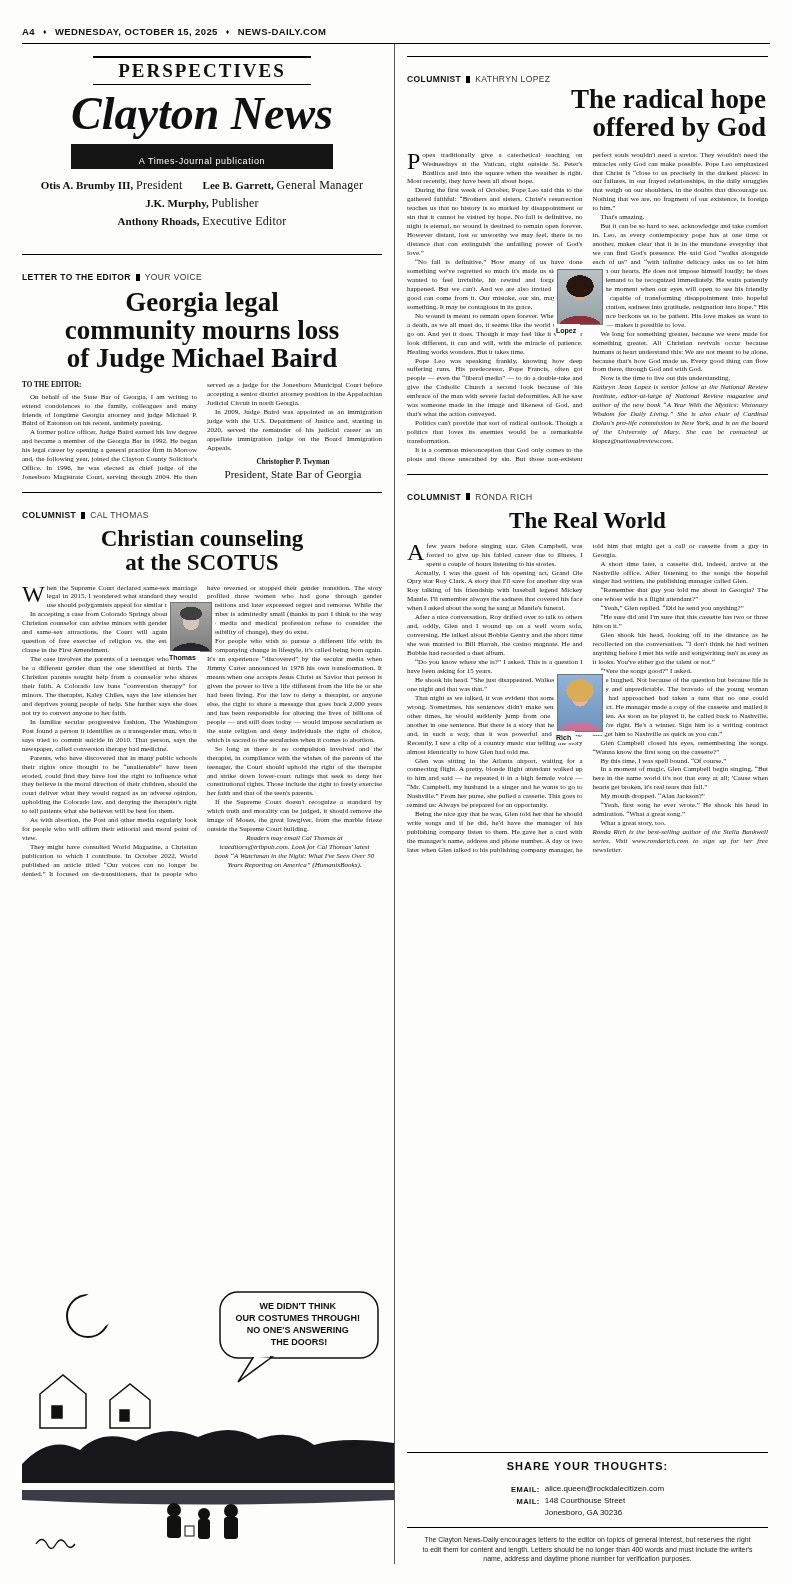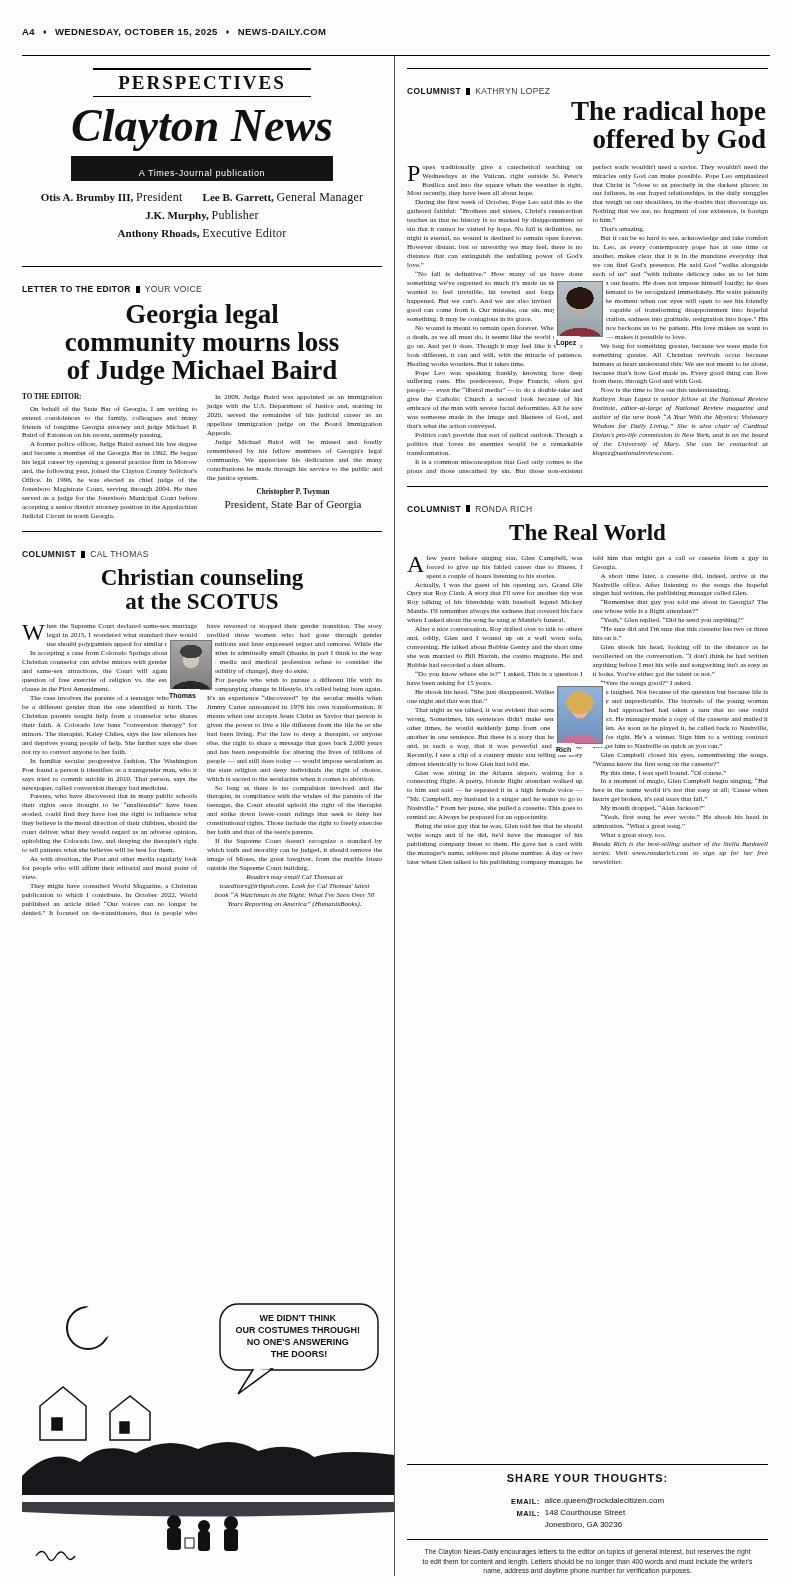--- a/index.html
+++ b/index.html
@@ -4,21 +4,21 @@
 <style>
   *{margin:0;padding:0;box-sizing:border-box}
   html,body{width:792px}
   body{height:1584px;overflow:hidden;background:#fdfdfb;color:#111;
        font-family:"Liberation Serif",serif}
   .page{padding:26px 22px 10px}
 
   
   .topbar{display:flex;align-items:center;gap:8px;
           font-family:"Liberation Sans",sans-serif;font-weight:bold;
-          font-size:9.5px;letter-spacing:.4px;padding-bottom:18px;
+          font-size:9.5px;letter-spacing:.4px;padding-bottom:6px;
           border-bottom:1.5px solid #000}
   .topbar .diamond{font-size:7px}
 
   .cols{display:flex;height:1520px;overflow:hidden}
   .col-left{width:372px;padding:12px 12px 0 0;display:flex;flex-direction:column}
   .col-right{width:374px;border-left:1px solid #555;padding:12px 0 0 12px;
              display:flex;flex-direction:column}
 
   
   .masthead{text-align:center;margin-bottom:12px}
@@ -155,21 +155,20 @@
             <div>Georgia legal</div>
             <div>community mourns loss</div>
             <div>of Judge Michael Baird</div>
           </h2>
         <div class="body2">
           <h4 class="salutation">TO THE EDITOR:</h4>
           <div class="plist">
               <p>On behalf of the State Bar of Georgia, I am writing to extend condolences to the family, colleagues and many friends of longtime Georgia attorney and judge Michael P. Baird of Eatonton on his recent, untimely passing.</p>
               <p>A former police officer, Judge Baird earned his law degree and became a member of the Georgia Bar in 1992. He began his legal career by opening a general practice firm in Morrow and, the following year, joined the Clayton County Solicitor's Office. In 1996, he was elected as chief judge of the Jonesboro Magistrate Court, serving through 2004. He then served as a judge for the Jonesboro Municipal Court before accepting a senior district attorney position in the Appalachian Judicial Circuit in north Georgia.</p>
               <p>In 2009, Judge Baird was appointed as an immigration judge with the U.S. Department of Justice and, starting in 2020, served the remainder of his judicial career as an appellate immigration judge on the Board Immigration Appeals.</p>
-              <p>Judge Michael Baird will be missed and fondly remembered by his fellow members of Georgia's legal community. We appreciate his dedication and the many contributions he made through his service to the public and the justice system.</p>
             </div>
           <div class="sig">
             <div class="sig-name">Christopher P. Twyman</div>
             <div class="sig-title">President, State Bar of Georgia</div>
           </div>
         </div>
       </section>
 
       <section class="article thomas dropcap">
         <div class="kicker">

